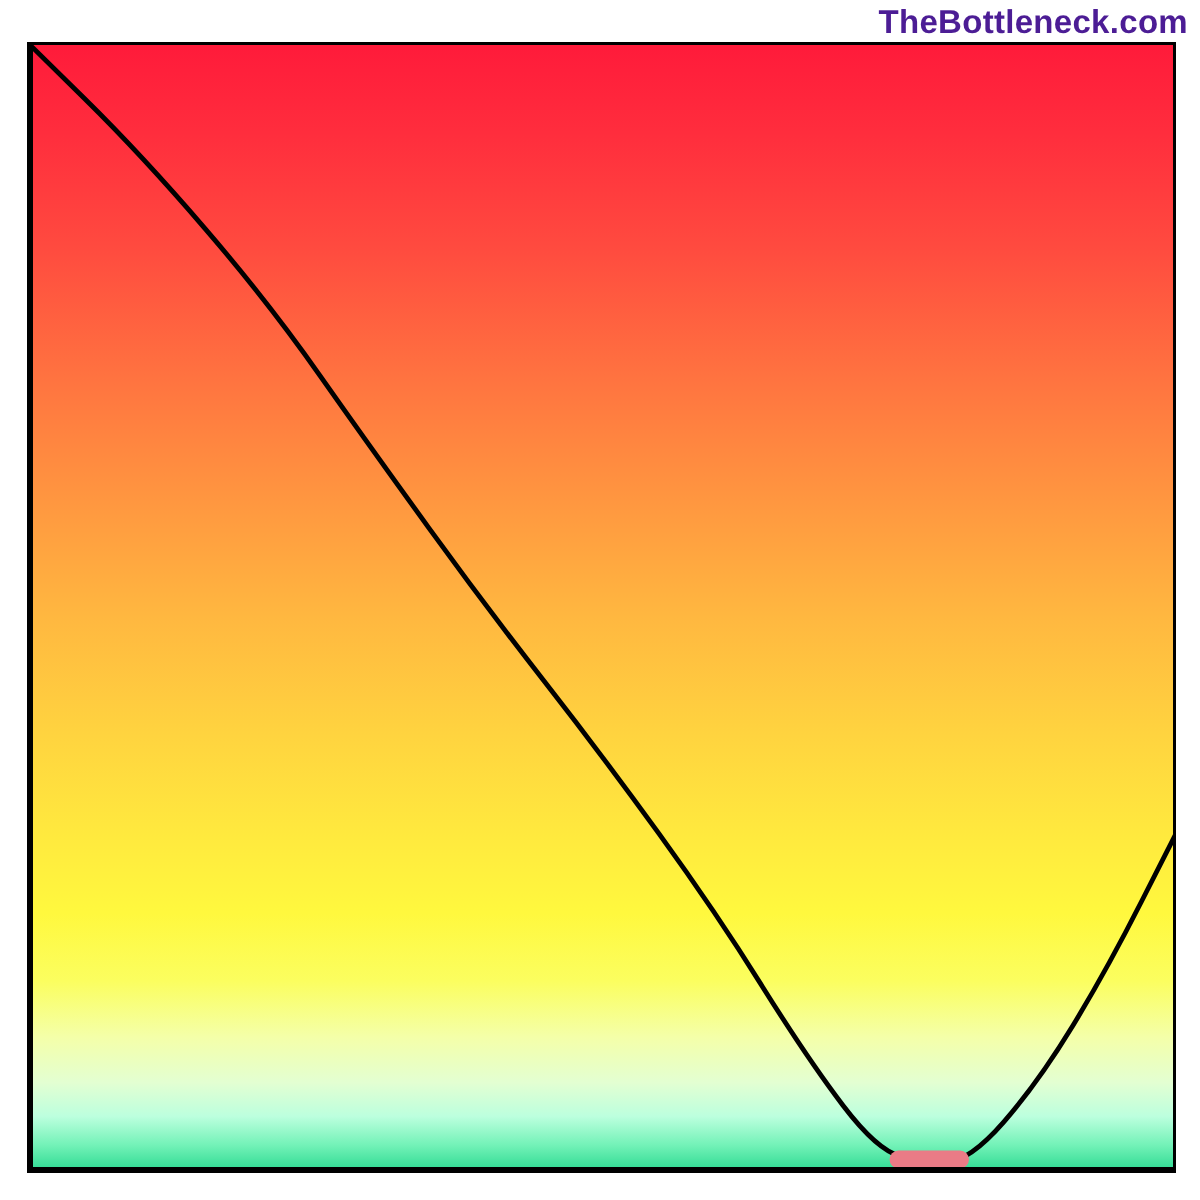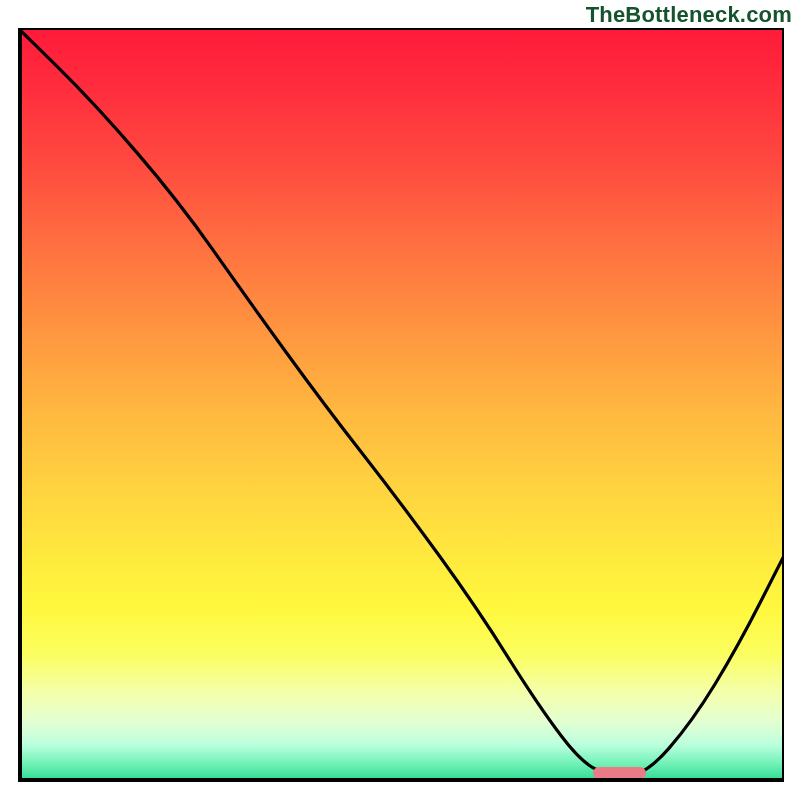--- a/index.html
+++ b/index.html
@@ -15,21 +15,21 @@
     position: relative;
     width: 800px;
     height: 800px;
   }
   .watermark {
     position: absolute;
     top: 2px;
     right: 8px;
     font-size: 22px;
     font-weight: 600;
-    color: #14532d;
+    color: #4c1d95;
     letter-spacing: 0.2px;
     z-index: 20;
   }
   .plot-area {
     position: absolute;
     left: 18px;
     top: 28px;
     width: 766px;
     height: 754px;
     background: linear-gradient(to bottom,

